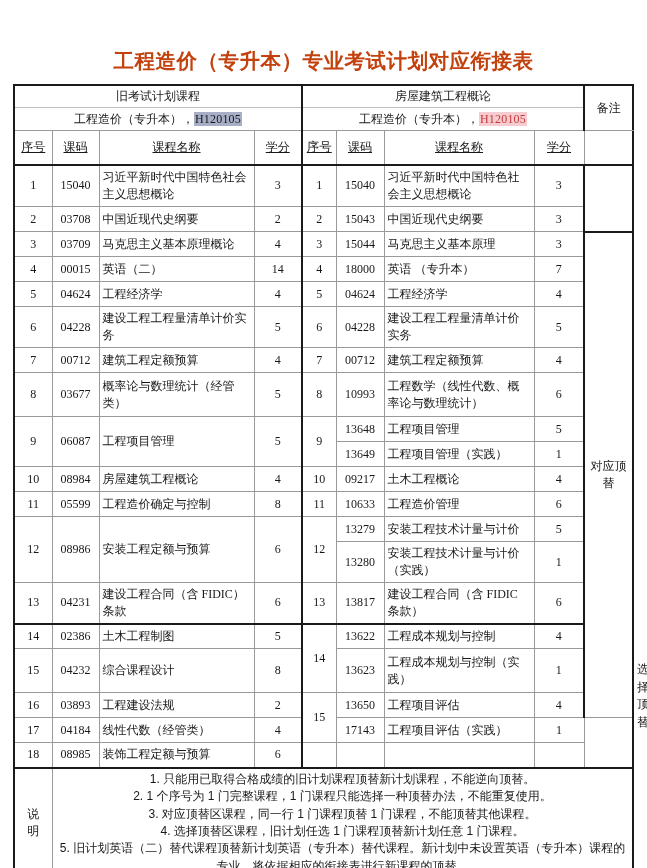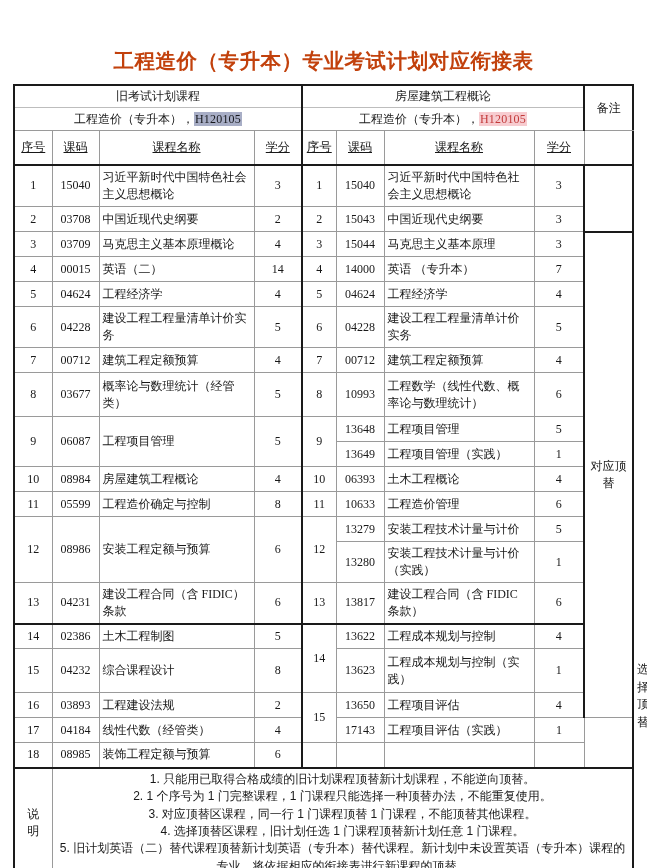--- a/index.html
+++ b/index.html
@@ -196,21 +196,21 @@
         <td class="ctr">3</td>
         <td class="cell-beizhu hsplit-thick" rowspan="16">对应顶替</td>
       </tr>
 
       <tr>
         <td class="ctr" style="height:25px">4</td>
         <td class="ctr">00015</td>
         <td class="lft">英语（二）</td>
         <td class="ctr">14</td>
         <td class="ctr vdiv-major">4</td>
-        <td class="ctr">14000</td>
+        <td class="ctr">18000</td>
         <td class="lft">英语 （专升本）</td>
         <td class="ctr">7</td>
       </tr>
 
       <tr>
         <td class="ctr" style="height:25px">5</td>
         <td class="ctr">04624</td>
         <td class="lft">工程经济学</td>
         <td class="ctr">4</td>
         <td class="ctr vdiv-major">5</td>
@@ -268,21 +268,21 @@
         <td class="lft">工程项目管理（实践）</td>
         <td class="ctr">1</td>
       </tr>
 
       <tr>
         <td class="ctr" style="height:25px">10</td>
         <td class="ctr">08984</td>
         <td class="lft">房屋建筑工程概论</td>
         <td class="ctr">4</td>
         <td class="ctr vdiv-major">10</td>
-        <td class="ctr">06393</td>
+        <td class="ctr">09217</td>
         <td class="lft">土木工程概论</td>
         <td class="ctr">4</td>
       </tr>
 
       <tr>
         <td class="ctr" style="height:25px">11</td>
         <td class="ctr">05599</td>
         <td class="lft">工程造价确定与控制</td>
         <td class="ctr">8</td>
         <td class="ctr vdiv-major">11</td>

